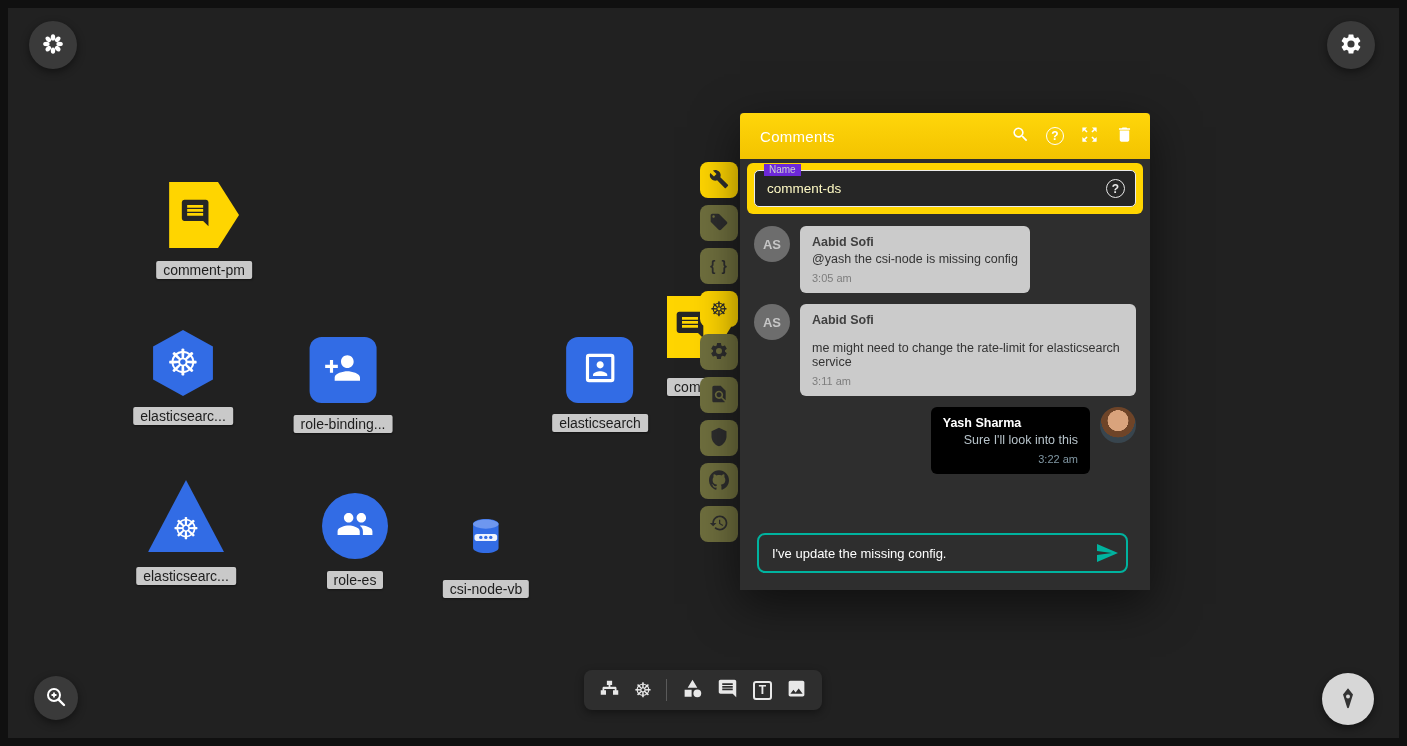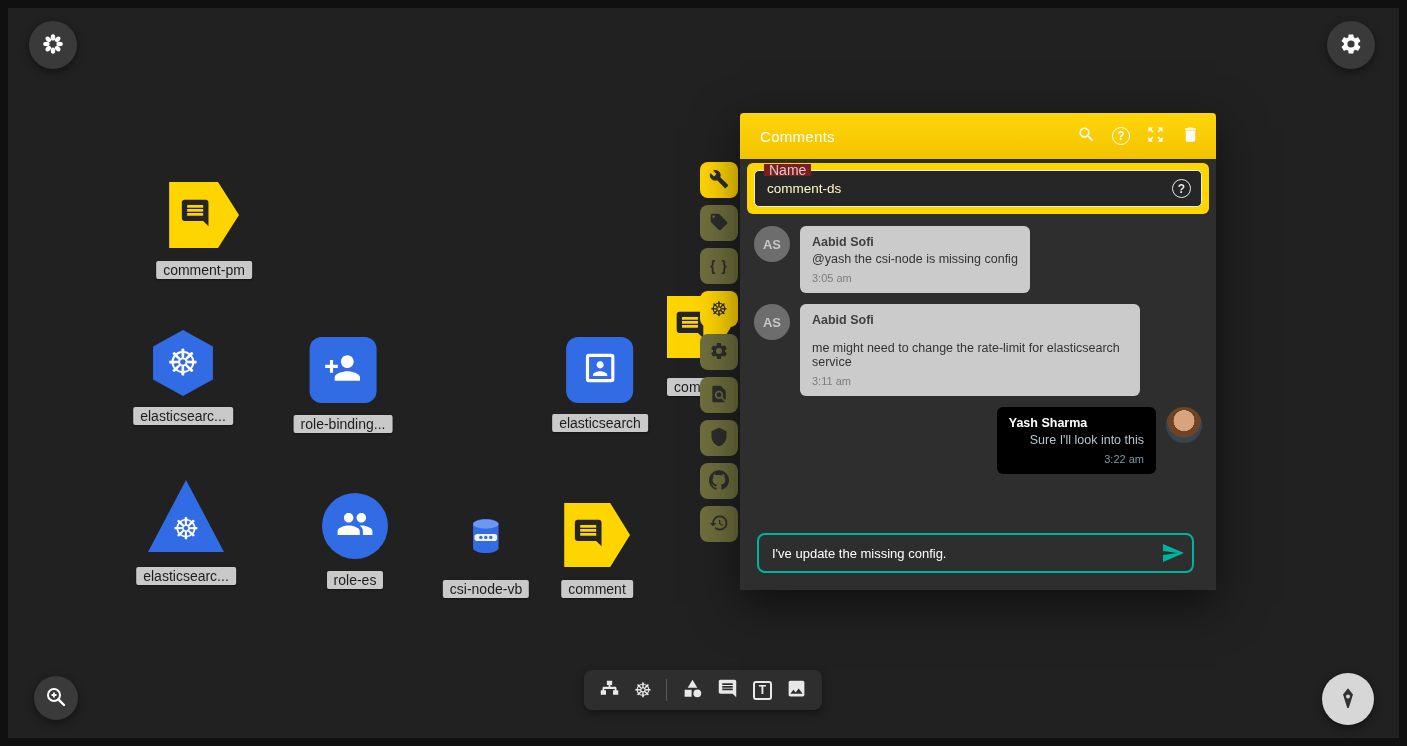--- a/index.html
+++ b/index.html
@@ -39,38 +39,38 @@
     flex-direction:column; z-index:6; }
   .tb { width:38px; height:36px; border-radius:8px; border:none; margin-bottom:7px;
     display:flex; align-items:center; justify-content:center; cursor:pointer; }
   .tb.bright { background:#FFD500; }
   .tb.dim { background:#6f6f3e; }
   .tb svg { width:20px; height:20px; fill:#2d2d2d; }
   .tb .glyph { color:#2d2d2d; font-size:20px; line-height:1; }
   .tb .braces { color:#2d2d2d; font-size:14px; font-weight:bold; letter-spacing:1px; }
 
   
-  .panel { position:absolute; left:740px; top:113px; width:476px; height:477px;
+  .panel { position:absolute; left:740px; top:113px; width:410px; height:477px;
     background:#2e2e2e; border-radius:0; box-shadow:0 14px 44px rgba(0,0,0,.55);
     display:flex; flex-direction:column; z-index:10; }
   .panel-header { height:46px; flex:0 0 46px; background:linear-gradient(180deg,#ffd60a,#f3c300);
     display:flex; align-items:center; padding:0 16px 0 20px; border-radius:4px 4px 0 0; }
   .panel-title { color:#ffffff; font-size:15px; flex:1; letter-spacing:.3px; }
   .hdr-btn { background:none; border:none; margin-left:16px; cursor:pointer;
     display:flex; align-items:center; justify-content:center; }
   .hdr-btn svg { width:19px; height:19px; fill:#fff; }
   .circle-q { width:18px; height:18px; border:1.6px solid #fff; border-radius:50%;
     color:#fff; font-size:12px; font-weight:bold; display:flex; align-items:center;
     justify-content:center; }
 
   .name-wrap { margin:4px 7px 12px 7px; background:#FFD500; border-radius:6px; padding:7px; }
   .name-field { position:relative; background:#262626; border:1px solid #ececec;
     border-radius:5px; height:37px; display:flex; align-items:center; }
-  .name-lbl { position:absolute; top:-7px; left:9px; font-size:14px; color:#cfcfcf;
-    background:#7f1d1d; padding:0 5px; line-height:12px; }
+  .name-lbl { position:absolute; top:-7px; left:9px; font-size:10px; color:#cfcfcf;
+    background:#6d28d9; padding:0 5px; line-height:12px; }
   .name-input { flex:1; background:transparent; border:none; outline:none;
     color:#fef9c3; font-size:13.5px; padding:0 12px; font-family:inherit; }
   .field-help { width:19px; height:19px; flex:0 0 19px; border:1.6px solid #e8e8e8;
     border-radius:50%; color:#e8e8e8; font-size:12px; font-weight:bold;
     display:flex; align-items:center; justify-content:center; margin-right:10px; cursor:pointer; }
 
   .msgs { flex:1; margin:0 14px; display:flex; flex-direction:column; gap:11px; overflow:hidden; }
   .msg { display:flex; gap:10px; align-items:flex-start; }
   .msg.right { justify-content:flex-end; }
   .avatar { width:36px; height:36px; flex:0 0 36px; border-radius:50%; background:#6d6d6d;
@@ -231,30 +231,20 @@
         <ellipse cx="12" cy="5.6" rx="9" ry="3.2" fill="#6e97ef"></ellipse>
         <rect x="4" y="12.5" width="16" height="5" rx="2" fill="#fff" opacity="0.92"></rect>
         <circle cx="8.5" cy="15" r="1.2" fill="#326CE5"></circle>
           <circle cx="12" cy="15" r="1.2" fill="#326CE5"></circle>
           <circle cx="15.5" cy="15" r="1.2" fill="#326CE5"></circle>
       </svg>
     </div>
     <div class="node-label">csi-node-vb</div>
   </div>
 
-  <div class="node" style="left:597px; top:503px; gap:13px;">
-    <div class="shape shape-arrow" style="width:66px; height:64px;">
-      <span>
-        <svg viewBox="0 0 24 24" fill="#262626" width="30" height="30">
-            <path d="M21.99 4c0-1.1-.89-2-1.99-2H4c-1.1 0-2 .9-2 2v12c0 1.1.9 2 2 2h14l4 3.99L21.99 4zM18 14H6v-2h12v2zm0-3H6V9h12v2zm0-3H6V6h12v2z"></path>
-          </svg>
-      </span>
-    </div>
-    <div class="node-label">comment</div>
-  </div>
 
   <div class="ctx-toolbar">
     <button class="tb bright">
       <span><svg viewBox="0 0 24 24">
             <path d="M22.7 19l-9.1-9.1c.9-2.3.4-5-1.5-6.9-2-2-5-2.4-7.4-1.3L9 6 6 9 1.6 4.7C.4 7.1.9 10.1 2.9 12.1c1.9 1.9 4.6 2.4 6.9 1.5l9.1 9.1c.4.4 1 .4 1.4 0l2.3-2.3c.5-.4.5-1.1.1-1.4z"></path>
           </svg></span>
     </button>
     <button class="tb dim">
       <span><svg viewBox="0 0 24 24">
             <path d="M21.41 11.58l-9-9C12.05 2.22 11.55 2 11 2H4c-1.1 0-2 .9-2 2v7c0 .55.22 1.05.59 1.42l9 9c.36.36.86.58 1.41.58.55 0 1.05-.22 1.41-.59l7-7c.37-.36.59-.86.59-1.41 0-.55-.23-1.06-.59-1.42zM5.5 7C4.67 7 4 6.33 4 5.5S4.67 4 5.5 4 7 4.67 7 5.5 6.33 7 5.5 7z"></path>

